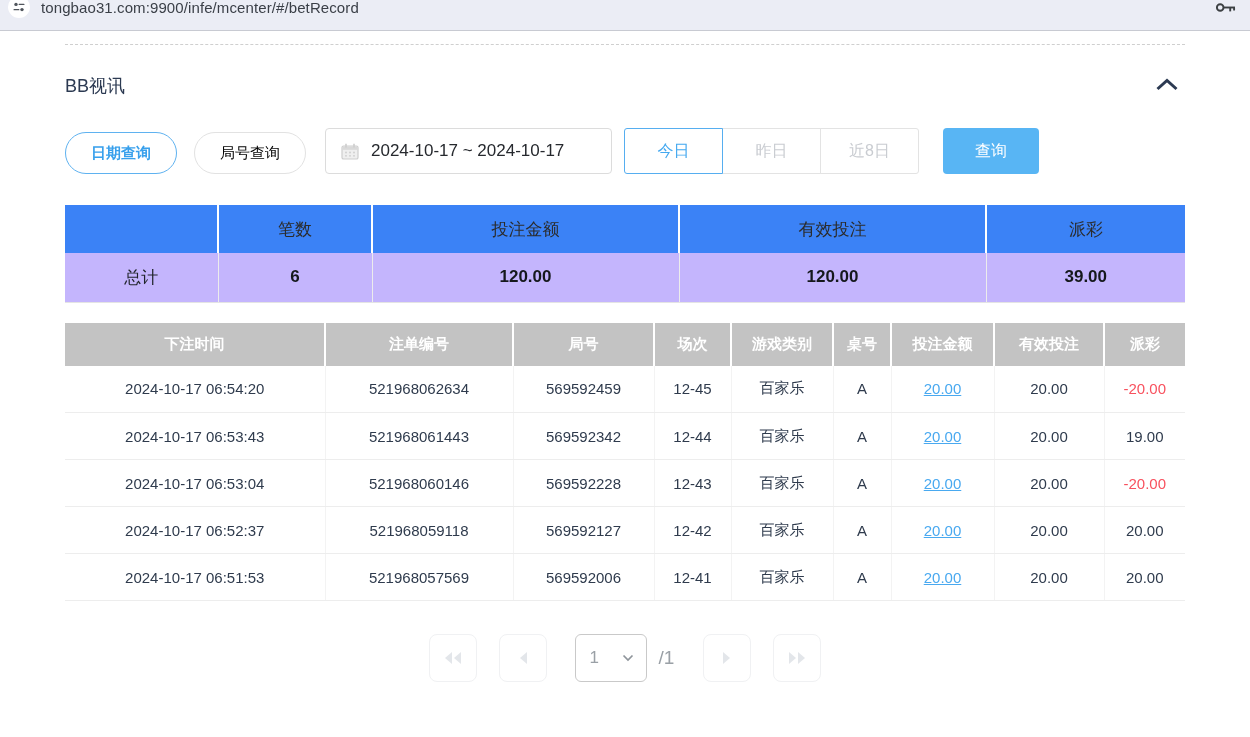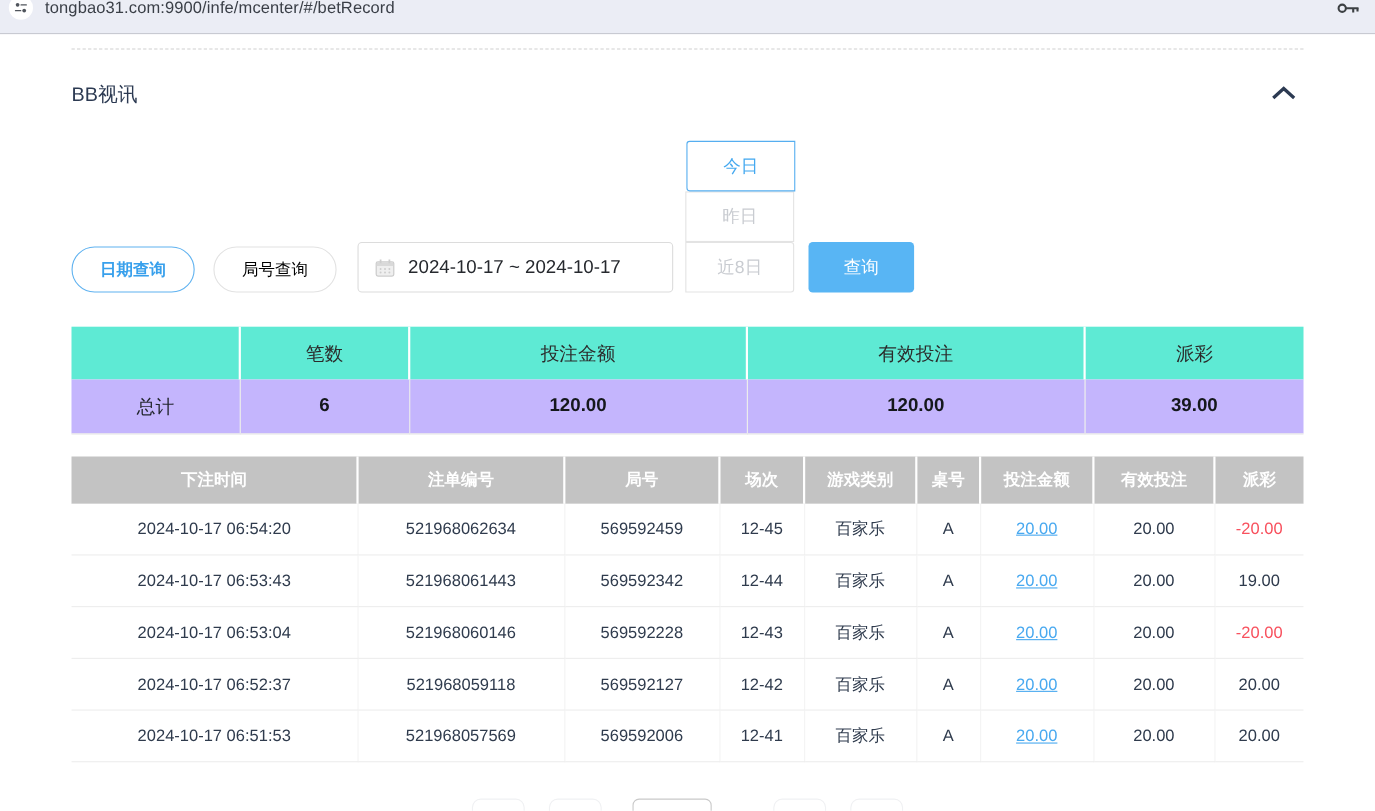--- a/index.html
+++ b/index.html
@@ -42,40 +42,40 @@
   .pill.inactive{ border:1px solid #e2e2e2; color:#000000; font-weight:normal; margin-right:19px; }
 
   .date-picker{
     height:46px; width:287px; border:1px solid #dcdcdc; border-radius:4px;
     display:flex; align-items:center; padding:0 15px; background:#fff;
     margin-right:12px; cursor:pointer;
   }
   .date-picker .cal{ display:flex; margin-right:12px; }
   .date-value{ font-size:17px; color:#26292e; white-space:nowrap; }
 
-  .quick-group{ display:flex; margin-right:12px;flex-direction:column; }
+  .quick-group{ display:flex; margin-right:24px; }
   .quick{
     width:99px; height:46px; background:#fff; border:1px solid #e3e3e3;
     font-size:16px; color:#c9ccd1; cursor:pointer; font-family:inherit;
   }
   .quick + .quick{ margin-left:-1px; }
   .quick:first-child{ border-radius:3px 0 0 3px; }
   .quick:last-child{ border-radius:0 3px 3px 0; }
   .quick.active{ border:1px solid #56aef0; color:#45a9f0; position:relative; z-index:1; }
 
   .search-btn{
     width:96px; height:46px; background:#58b5f4; color:#fff; border:none;
     border-radius:4px; font-size:16px; cursor:pointer; font-family:inherit;
   }
 
   
   table{ border-collapse:collapse; table-layout:fixed; width:1120px; }
   .summary-table{ margin-top:31px; }
   .summary-table th{
-    background:#5eead4; height:48px; font-size:17px; font-weight:normal;
+    background:#3b82f6; height:48px; font-size:17px; font-weight:normal;
     color:#2b2b2b; text-align:center; border-right:2px solid #fff;
   }
   .summary-table th:last-child{ border-right:none; }
   .summary-table td{
     height:49px; text-align:center; font-size:17px; color:#15181c;
     border-right:1px solid #ececec; border-bottom:1px solid #e4e4e4;
     font-weight:bold; background:#c4b5fd;margin-top:14px;
   }
   .summary-table td:last-child{ border-right:none; }
   .summary-table td.label-cell{ font-weight:normal; color:#1f2329; }

